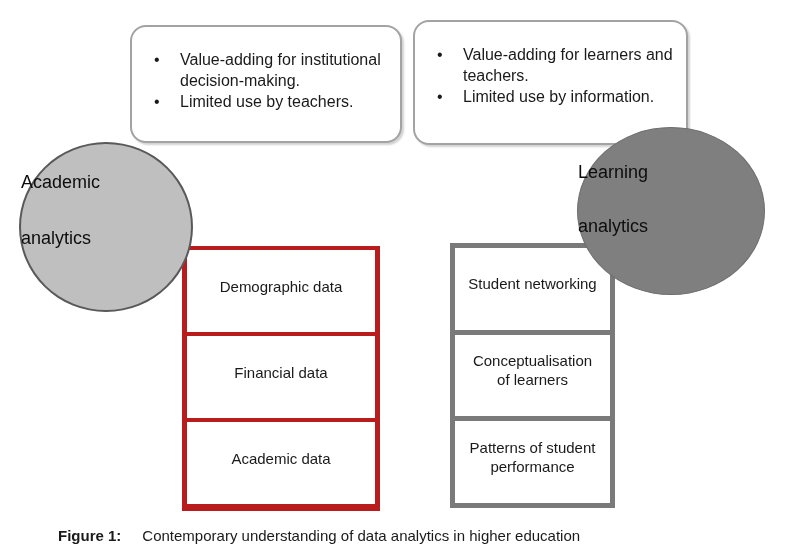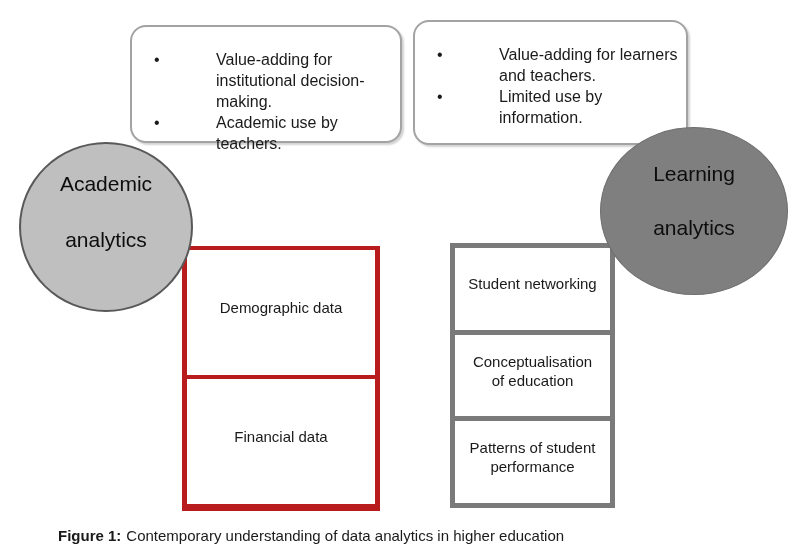--- a/index.html
+++ b/index.html
@@ -36,44 +36,43 @@
     display: flex;
     font-size: 16px;
     line-height: 21px;
     color: #1a1a1a;
   }
   .callout .bullet {
     width: 26px;
     flex: 0 0 26px;
     text-align: left;
   }
-  .callout .btext { flex: 1; max-width: 218px; margin-left: 36px; }
+  .callout .btext { flex: 1; max-width: 218px; }
 
   
   .circle {
     position: absolute;
     border-radius: 50%;
     z-index: 3;
     box-sizing: border-box;
   }
   .circle-academic {
     left: 19px; top: 142px; width: 174px; height: 170px;
     background: #bfbfbf;
     border: 2px solid #595959;
   }
   .circle-learning {
-    left: 600px; top: 127px; width: 188px; height: 168px;
+    left: 577px; top: 127px; width: 188px; height: 168px;
     background: #7f7f7f;
     border: 1px solid #6e6e6e;
   }
   .circle span {
     position: absolute;
     left: 0; right: 0;
-    text-align: center;
-    font-size: 21px;
+    font-size: 18px;
     color: #0d0d0d;
   }
   .circle-academic .line1 { top: 28px; }
   .circle-academic .line2 { top: 84px; }
   .circle-learning .line1 { top: 34px; }
   .circle-learning .line2 { top: 88px; }
 
   
   .column {
     position: absolute;
@@ -86,20 +85,21 @@
     left: 182px; top: 246px; width: 198px; height: 265px;
     background: #b91c1c;
     padding: 4px 5px 7px 5px;
     gap: 4px;
   }
   .column-learning {
     left: 450px; top: 243px; width: 165px; height: 265px;
     background: #7a7a7a;
     padding: 5px;
     gap: 5px;
+    justify-content: flex-end;
   }
   .cell {
     flex: 1;
     background: #ffffff;
     display: flex;
     align-items: center;
     justify-content: center;
     text-align: center;
     font-size: 15px;
     line-height: 19px;
@@ -111,36 +111,36 @@
   
   .caption {
     position: absolute;
     left: 58px;
     top: 527px;
     font-size: 15px;
     color: #1a1a1a;
     white-space: nowrap;
   }
   .caption .cap-label { font-weight: bold; }
-  .caption .cap-text  { margin-left: 5px; }
+  .caption .cap-text  { margin-left: 21px; }
 </style>
 </head>
 <body>
 
 <div class="canvas">
 
   <div class="callout callout-left">
     <ul>
       <li>
         <span class="bullet">•</span>
         <span class="btext">Value-adding for institutional decision-making.</span>
       </li>
       <li>
         <span class="bullet">•</span>
-        <span class="btext">Academic use by teachers.</span>
+        <span class="btext">Limited use by teachers.</span>
       </li>
     </ul>
   </div>
 
   <div class="callout callout-right">
     <ul>
       <li>
         <span class="bullet">•</span>
         <span class="btext">Value-adding for learners and teachers.</span>
       </li>
@@ -157,25 +157,26 @@
   </div>
 
   <div class="circle circle-learning">
     <span class="line1">Learning</span>
     <span class="line2">analytics</span>
   </div>
 
   <div class="column column-academic">
     <div class="cell">Demographic data</div>
     <div class="cell">Financial data</div>
+    <div class="cell">Academic data</div>
   </div>
 
   <div class="column column-learning">
     <div class="cell">Student networking</div>
-    <div class="cell">Conceptualisation of education</div>
+    <div class="cell">Conceptualisation of learners</div>
     <div class="cell">Patterns of student performance</div>
   </div>
 
   <div class="caption">
     <span class="cap-label">Figure 1:</span><span class="cap-text">Contemporary understanding of data analytics in higher education</span>
   </div>
 
 </div>
 
 </body></html>

